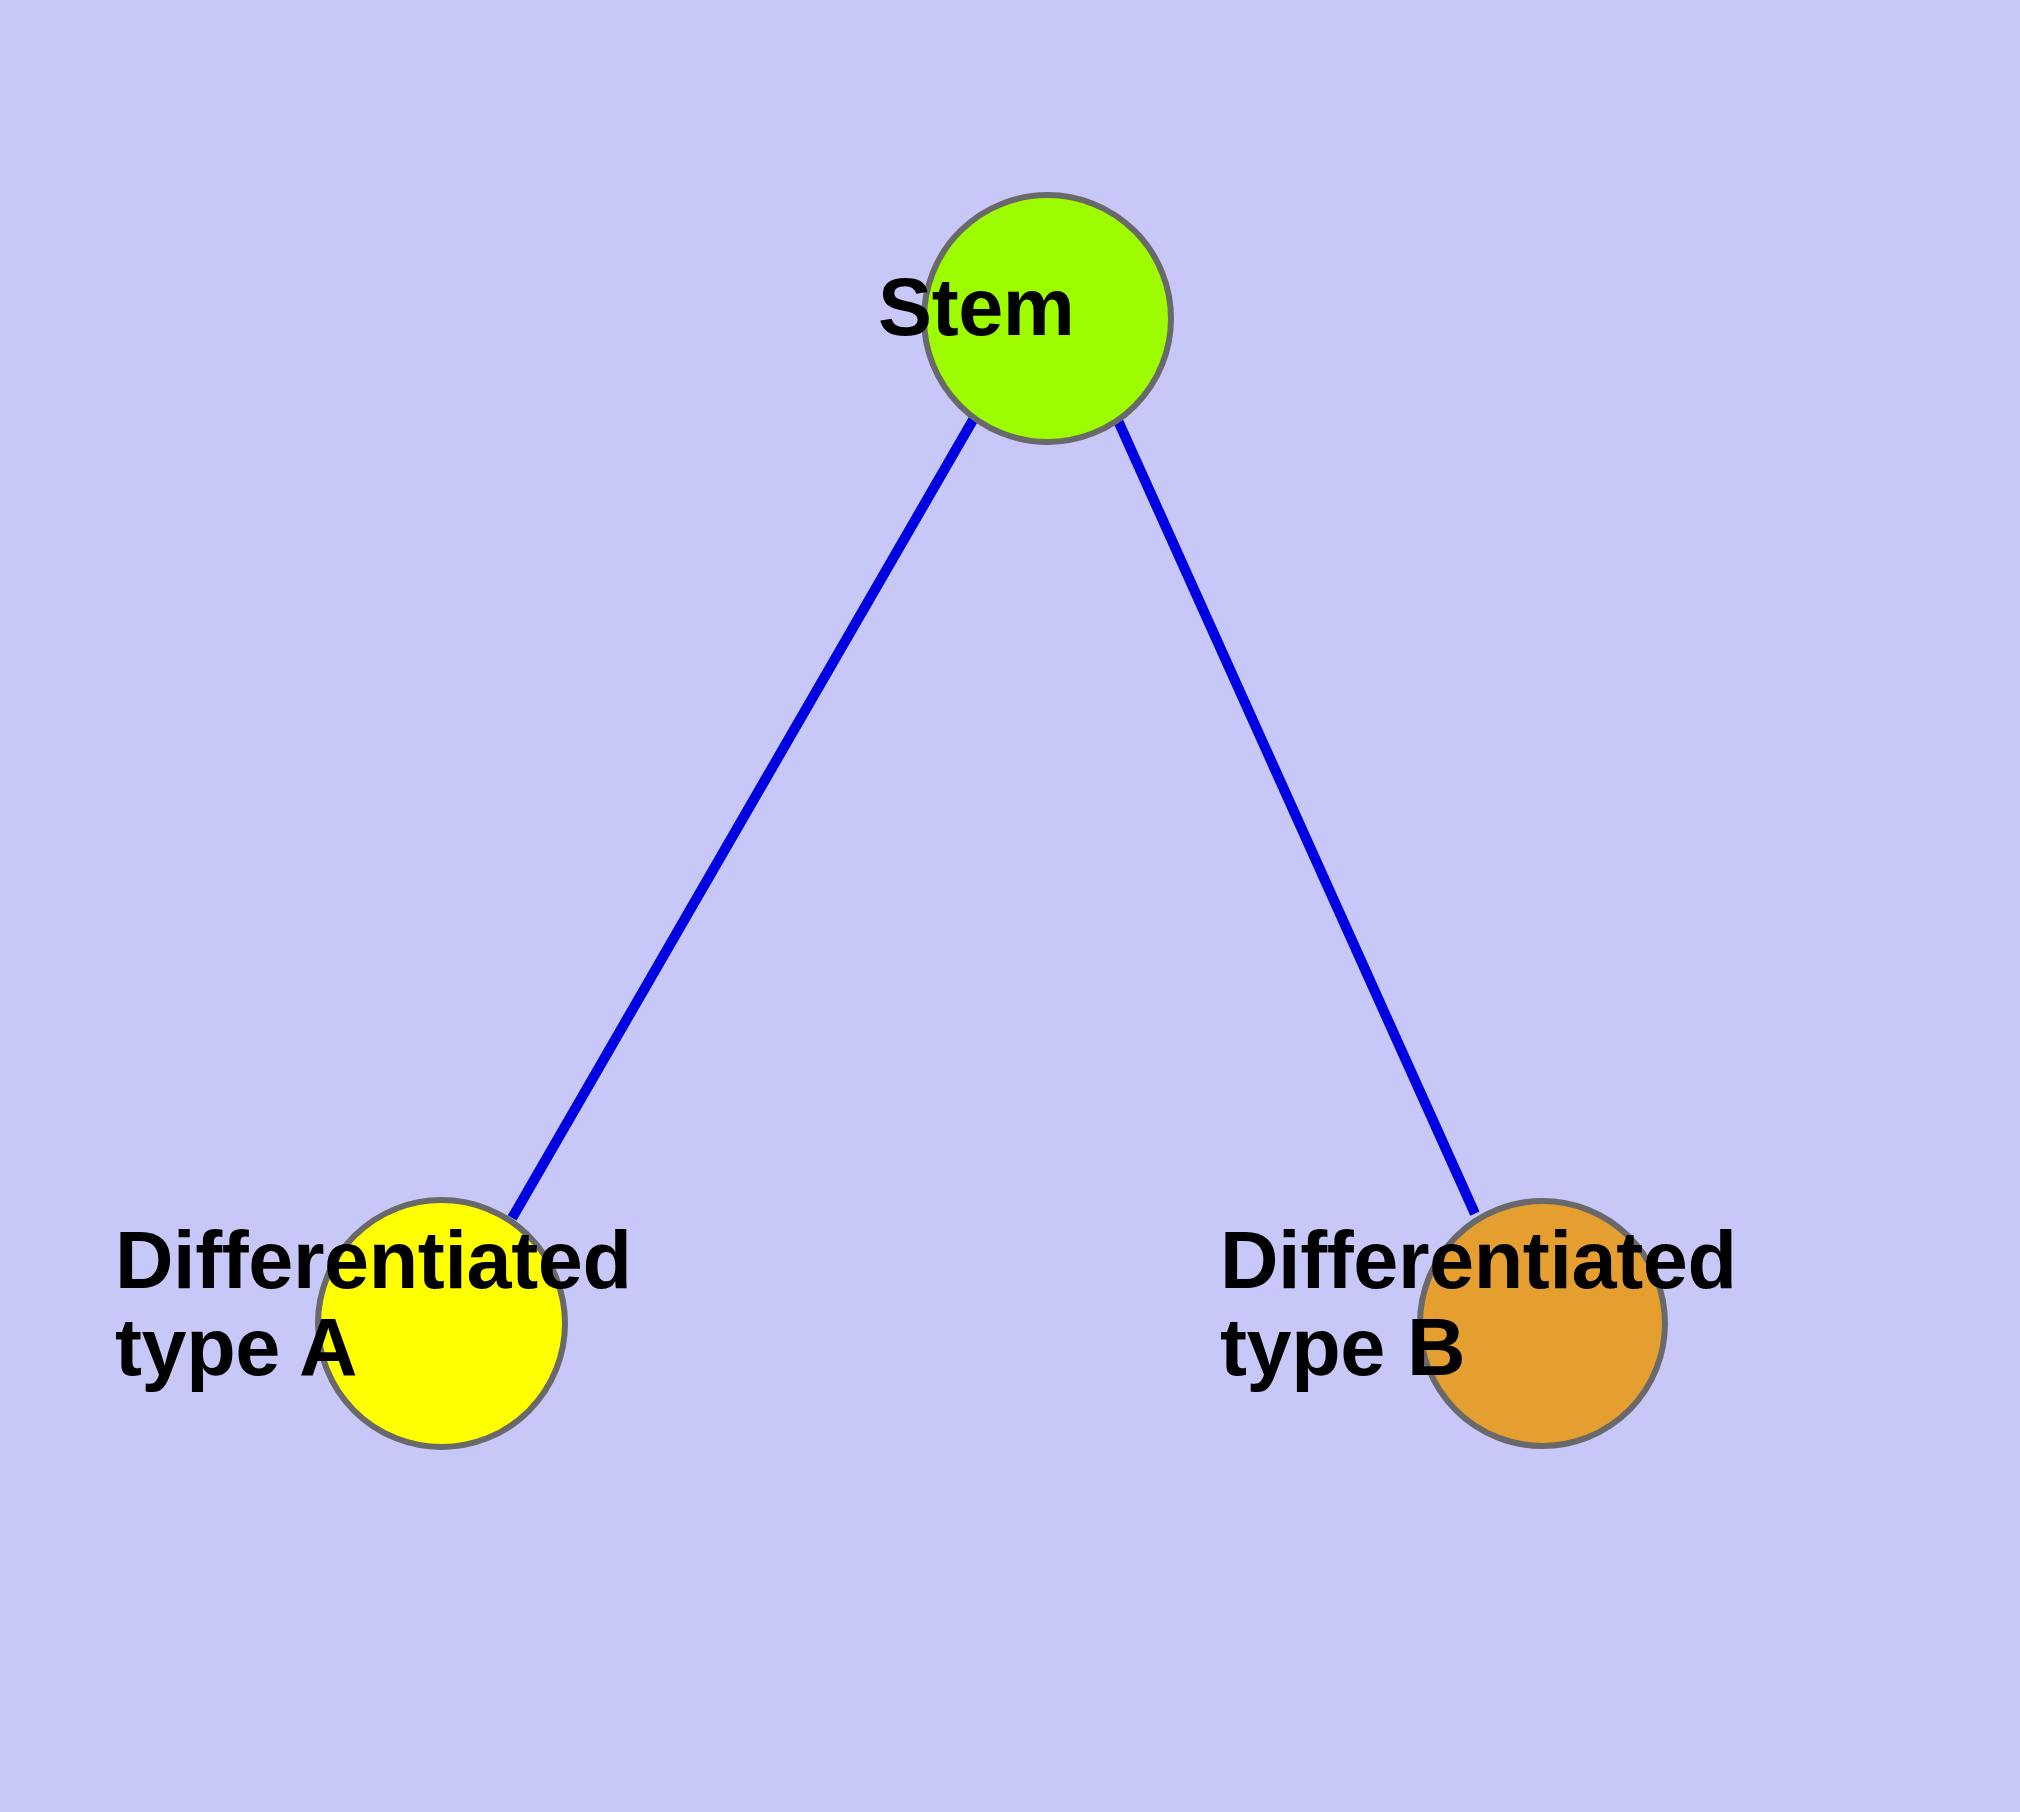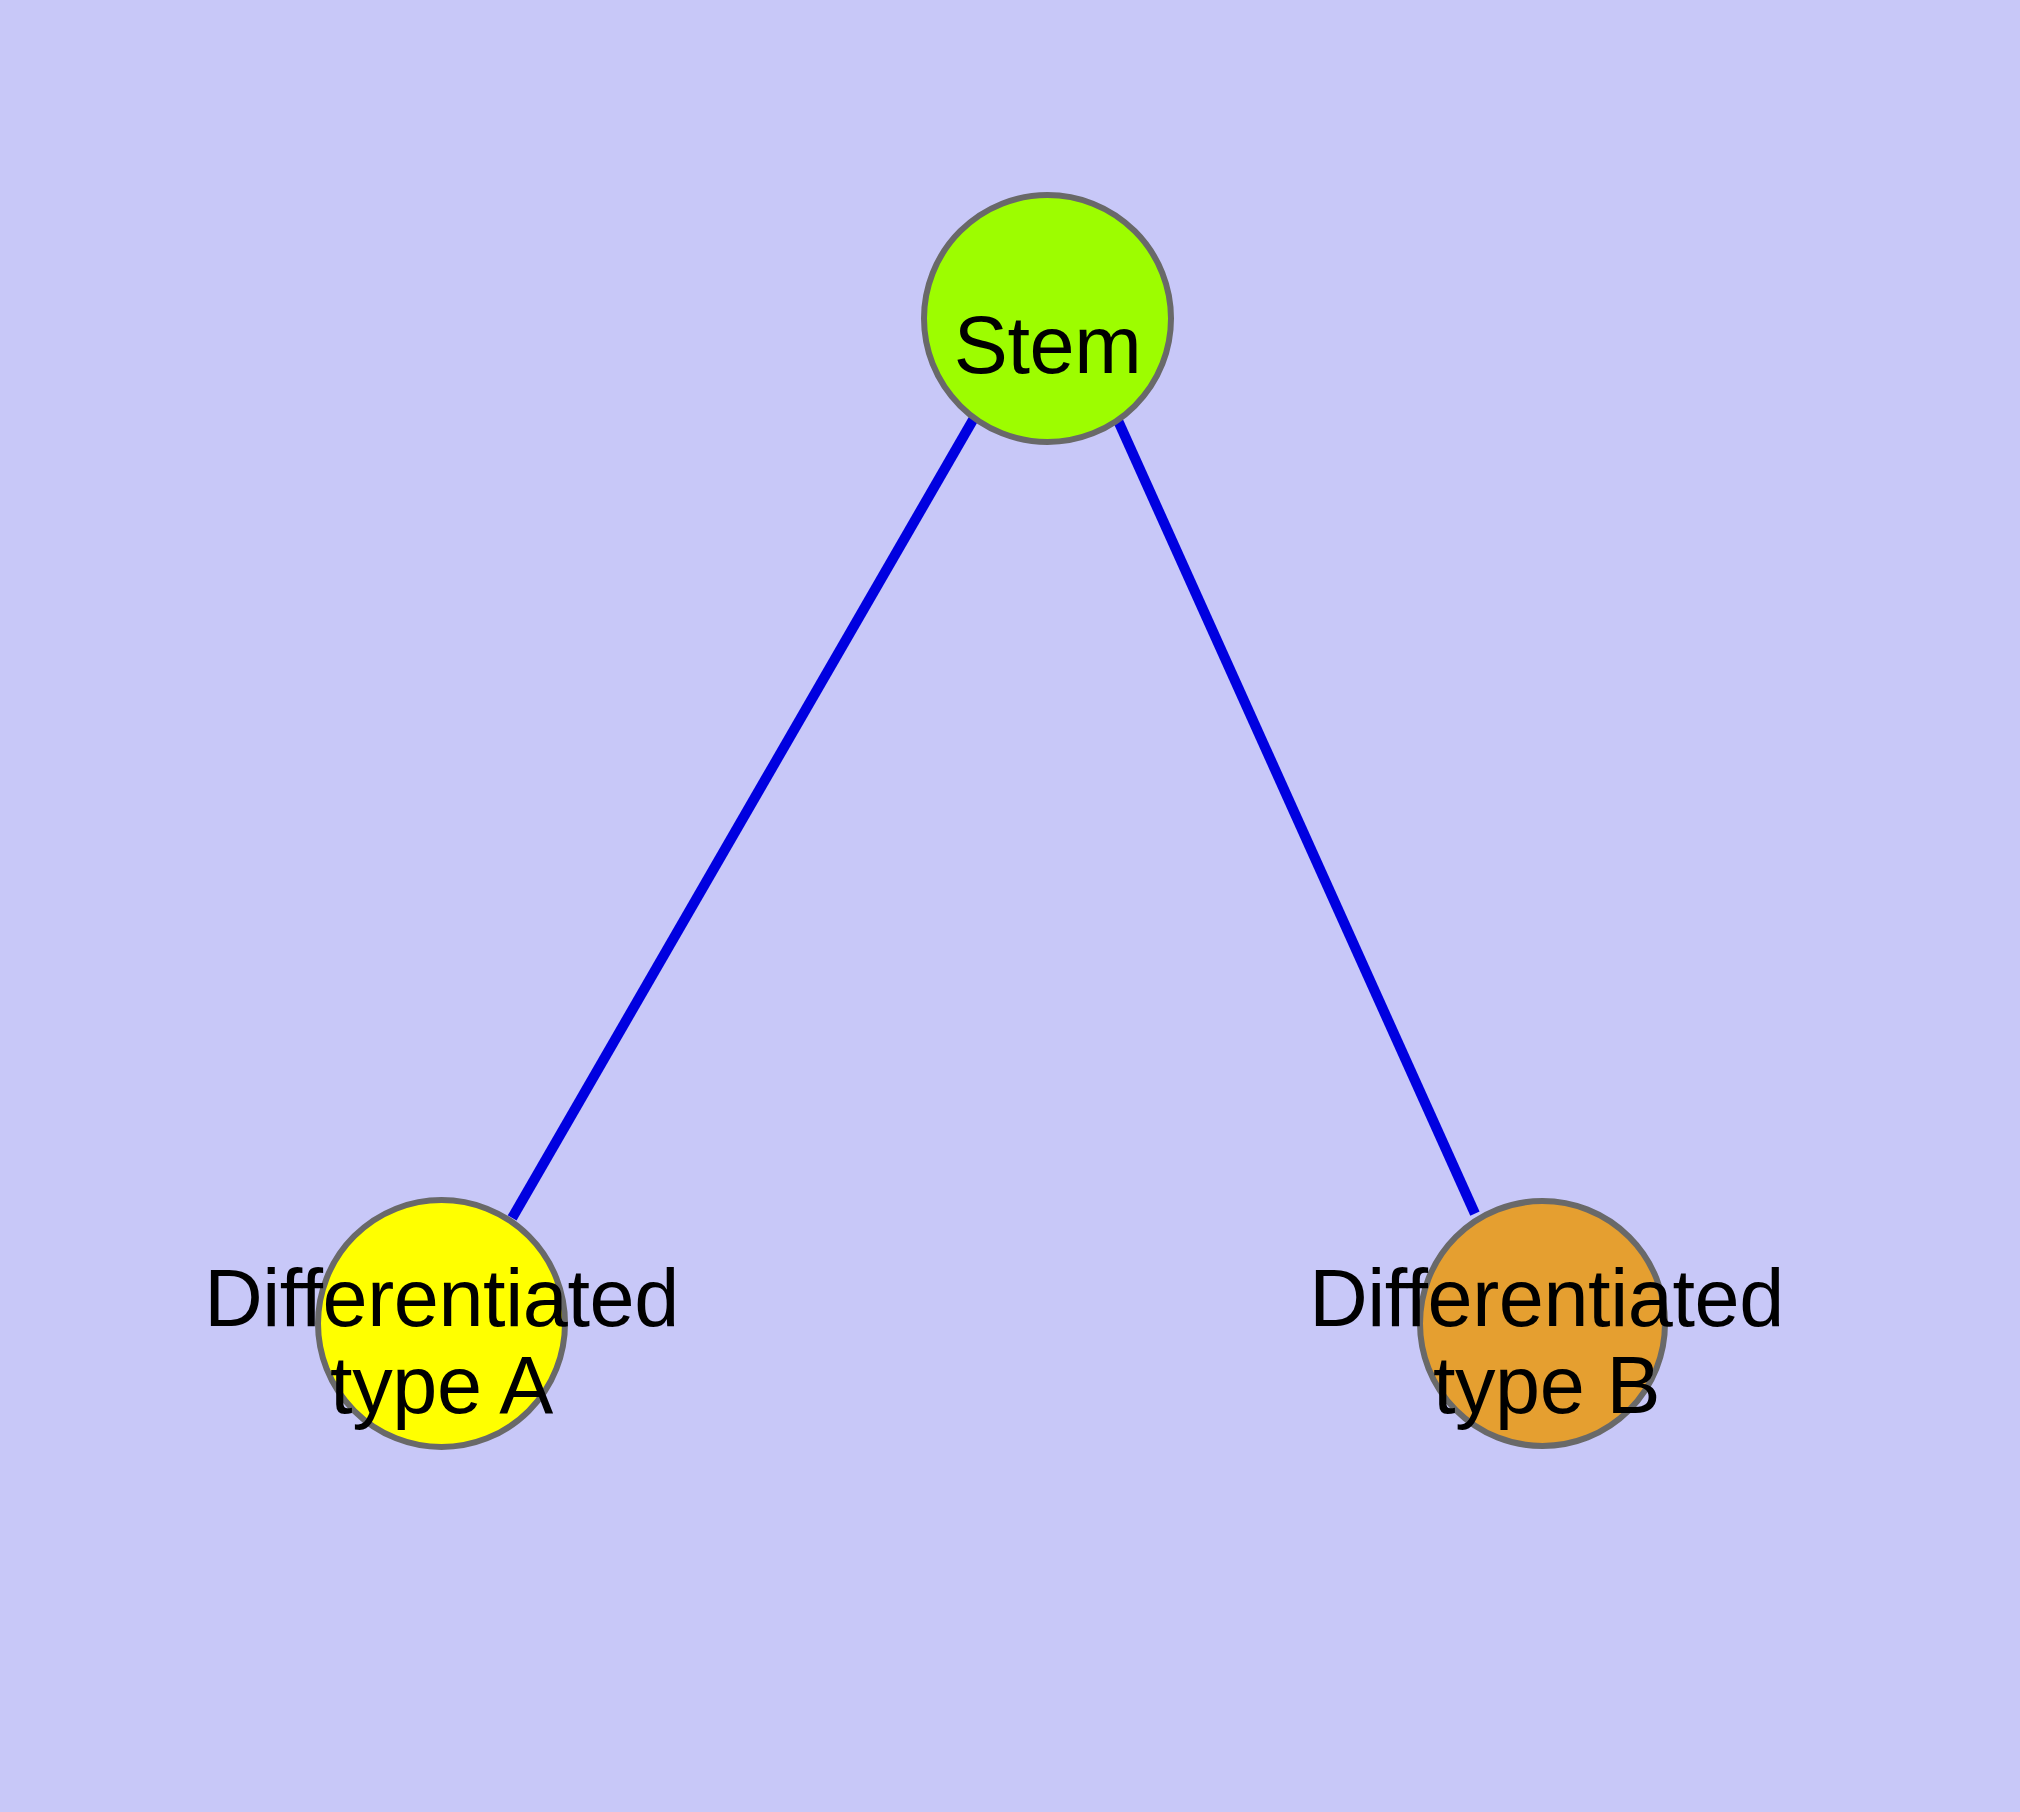--- a/index.html
+++ b/index.html
@@ -34,28 +34,27 @@
   }
   .node {
     position: absolute;
     box-sizing: border-box;
     border-radius: 50%;
     border: 6.8px solid #696969;
   }
   .node-label {
     position: absolute;
     z-index: 3;
-    text-align: center;
+    text-align: left;
     color: #000000;
-    font-weight: normal;
+    font-weight: bold;
     line-height: 1.08;
     white-space: pre-line;
     letter-spacing: -0.4px;
     pointer-events: none;
-    margin-top: 38px;
   }
   #node-stem {
     left: 921px;
     top: 192px;
     width: 253px;
     height: 253px;
     background: #9dfd00;
   }
   #node-type-a {
     left: 315px;

